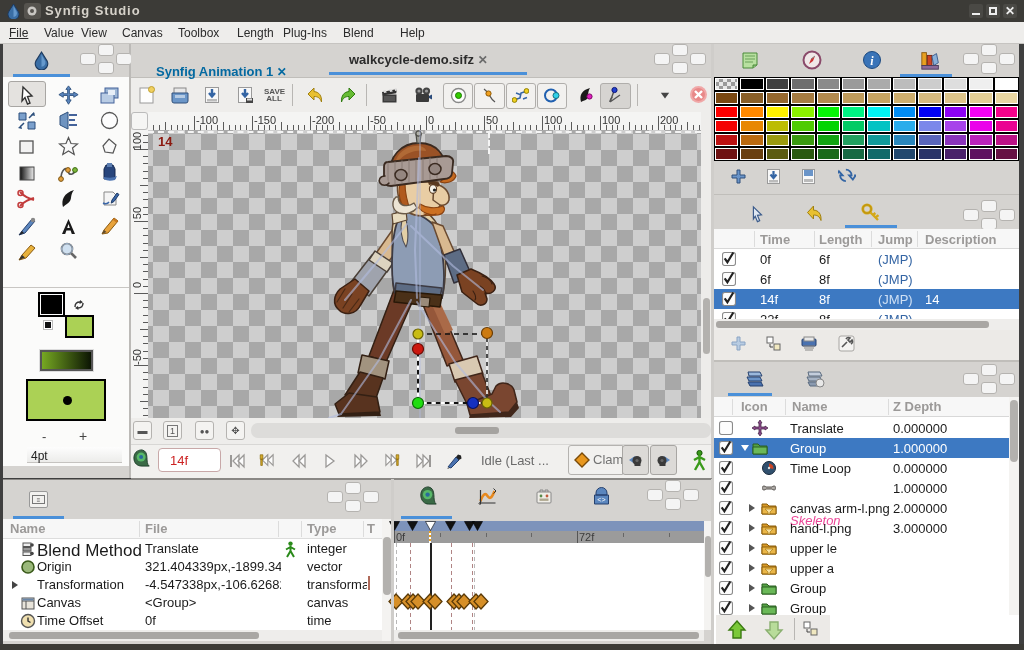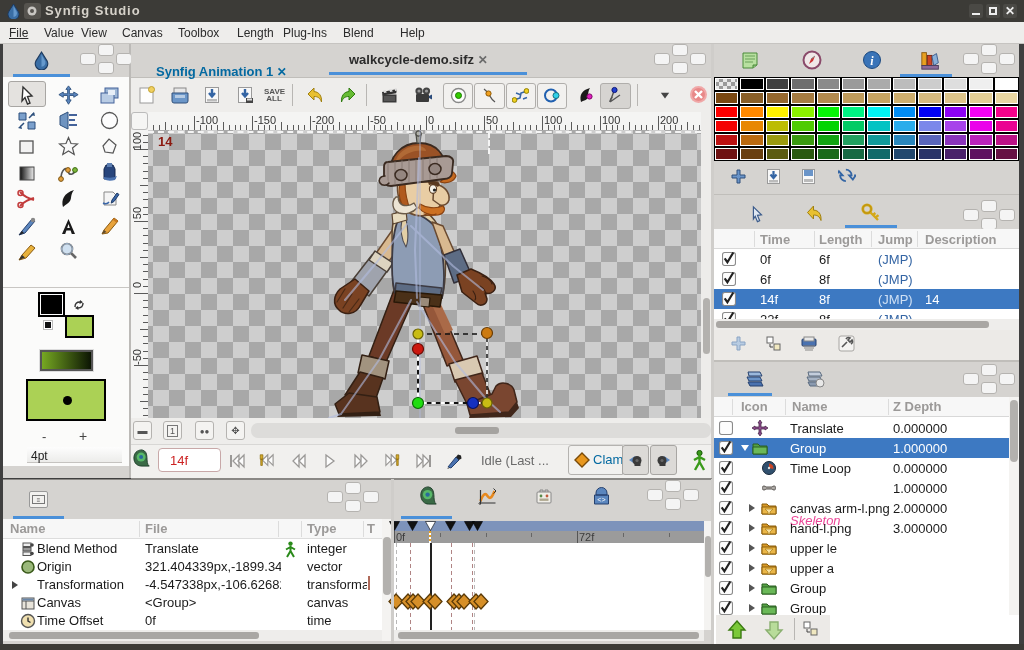--- a/index.html
+++ b/index.html
@@ -577,21 +577,21 @@
 <svg class="abs" style="left:315px;top:7px;" width="17" height="17" viewBox="0 0 17 17">
         <path d="M2 15 L10 5 L13 8 L5 16 Z" fill="#4a72b0" stroke="#26416e"></path>
         <path d="M10 5 l2 -2.5 3 1 0.5 3 -2.5 1.5 Z" fill="#222"></path>
         <path d="M2 15 l-1 2.5 2.5 -1 Z" fill="#888"></path>
       </svg>
 <div class="abs" style="left:350px;top:8px;color:#6a6a6a;font-size:13px;">Idle (Last ...</div>
 <div class="abs" style="left:437px;top:0px;width:55px;height:30px;background:#f2f1ef;border:1px solid #b5b3b0;border-radius:3px 0 0 3px;"></div>
 <svg class="abs" style="left:443px;top:7px;" width="16" height="16" viewBox="0 0 16 16">
         <path d="M8 1 L15 8 L8 15 L1 8 Z" fill="#e8971e" stroke="#7a4a08" stroke-width="1.4"></path>
       </svg>
-<div class="abs" style="left:462px;top:7px;color:#0369a1;font-size:13px;">Clam</div>
+<div class="abs" style="left:462px;top:7px;color:#737373;font-size:13px;">Clam</div>
 <div class="abs" style="left:491px;top:0px;width:27px;height:30px;background:#dcdad7;border:1px solid #a8a6a3;border-radius:3px;"></div>
 <div class="abs" style="left:519px;top:0px;width:27px;height:30px;background:#dcdad7;border:1px solid #a8a6a3;border-radius:3px;"></div>
 <svg class="abs" style="left:496px;top:7px;" width="17" height="17" viewBox="0 0 17 17">
         <path d="M2 8 L8 4 v8 Z" fill="#5b86be"></path>
         <circle cx="10" cy="8.5" r="4.5" fill="#3a3a3a"></circle>
         <rect x="7.5" y="10" width="6" height="4" fill="#3a3a3a"></rect>
         <circle cx="10" cy="8.5" r="1.6" fill="#666"></circle>
       </svg>
 <svg class="abs" style="left:524px;top:7px;" width="17" height="17" viewBox="0 0 17 17">
         <path d="M15 8 L9 4 v8 Z" fill="#5b86be"></path>
@@ -993,21 +993,21 @@
       <div class="abs" style="left:298px;top:2px;width:1px;height:16px;background:#dcdcdc;"></div>
       <div class="abs" style="left:360px;top:2px;width:1px;height:16px;background:#dcdcdc;"></div>
     </div>
 <svg class="abs" style="left:17px;top:61px;" width="16" height="16" viewBox="0 0 16 16">
       <rect x="3" y="2" width="8" height="3.5" fill="#eee" stroke="#555"></rect>
       <rect x="3" y="6.5" width="8" height="3.5" fill="#999" stroke="#555"></rect>
       <rect x="3" y="11" width="8" height="3.5" fill="#eee" stroke="#555"></rect>
       <circle cx="12" cy="4" r="1.8" fill="#444"></circle>
       <circle cx="12" cy="12.5" r="1.8" fill="#444"></circle>
     </svg>
-    <span class="abs" style="left:34px;top:61px;color:#1a1a1a;font-size:13px;">Blend Method</span>
+    <span class="abs" style="left:34px;top:61px;color:#1a1a1a;font-size:17px;">Blend Method</span>
     <span class="abs" style="left:142px;top:61px;color:#1a1a1a;font-size:13px;width:136px;overflow:hidden;white-space:nowrap;">Translate</span>
     <span class="abs" style="left:304px;top:61px;color:#1a1a1a;font-size:13px;width:60px;overflow:hidden;white-space:nowrap;">integer</span>
     <svg class="abs" style="left:281px;top:61px;" width="13" height="17" viewBox="0 0 13 17">
       <g>
         <circle cx="6.5" cy="2.6" r="2.2" fill="#2a8a1a"></circle>
         <path d="M6.5 4.5 L6.5 10 M6.5 6 L2 8.5 M6.5 6 L11 8.5 M6.5 10 L3 16 M6.5 10 L10 16" stroke="#2a8a1a" stroke-width="2" fill="none"></path>
       </g>
     </svg>
 <svg class="abs" style="left:17px;top:79px;" width="16" height="16" viewBox="0 0 16 16">
       <circle cx="8" cy="8" r="6" fill="#9ab87a" stroke="#3a5a1a" stroke-width="1.6"></circle>

